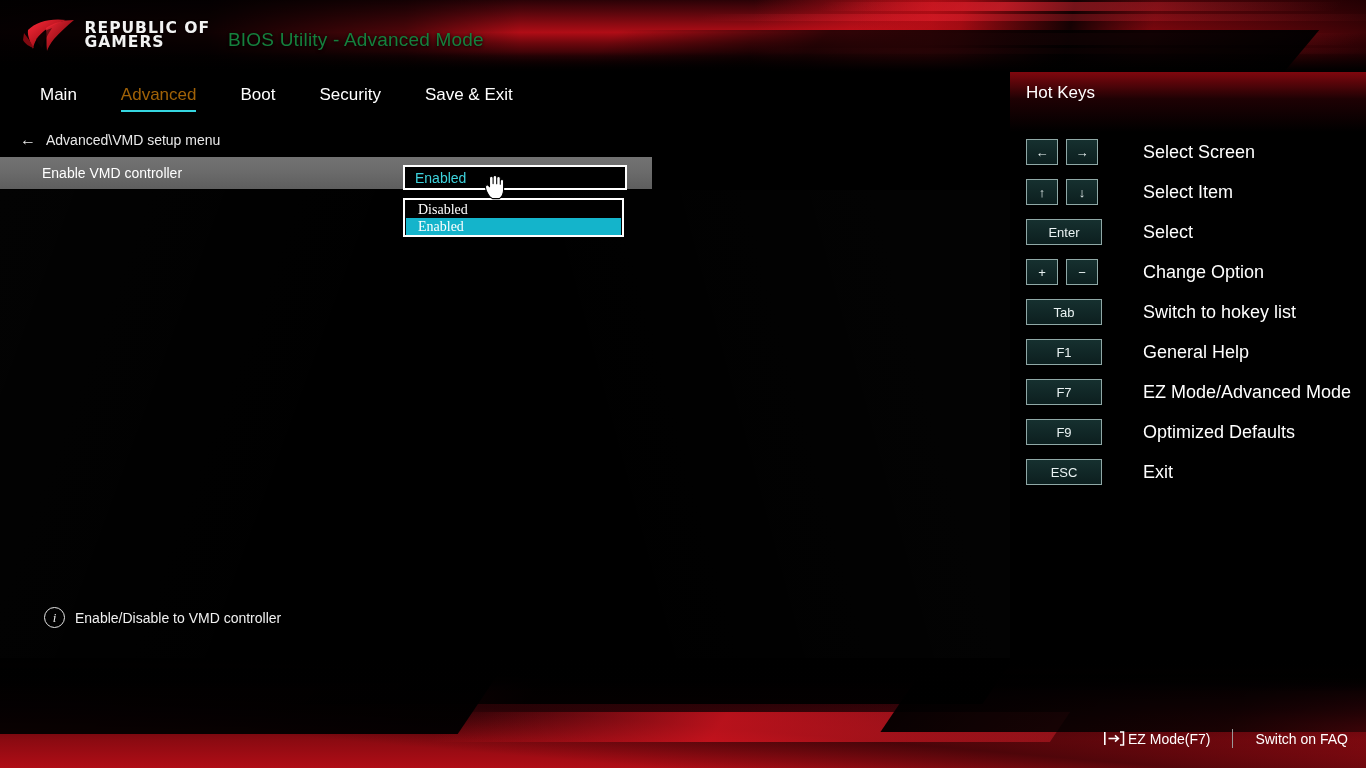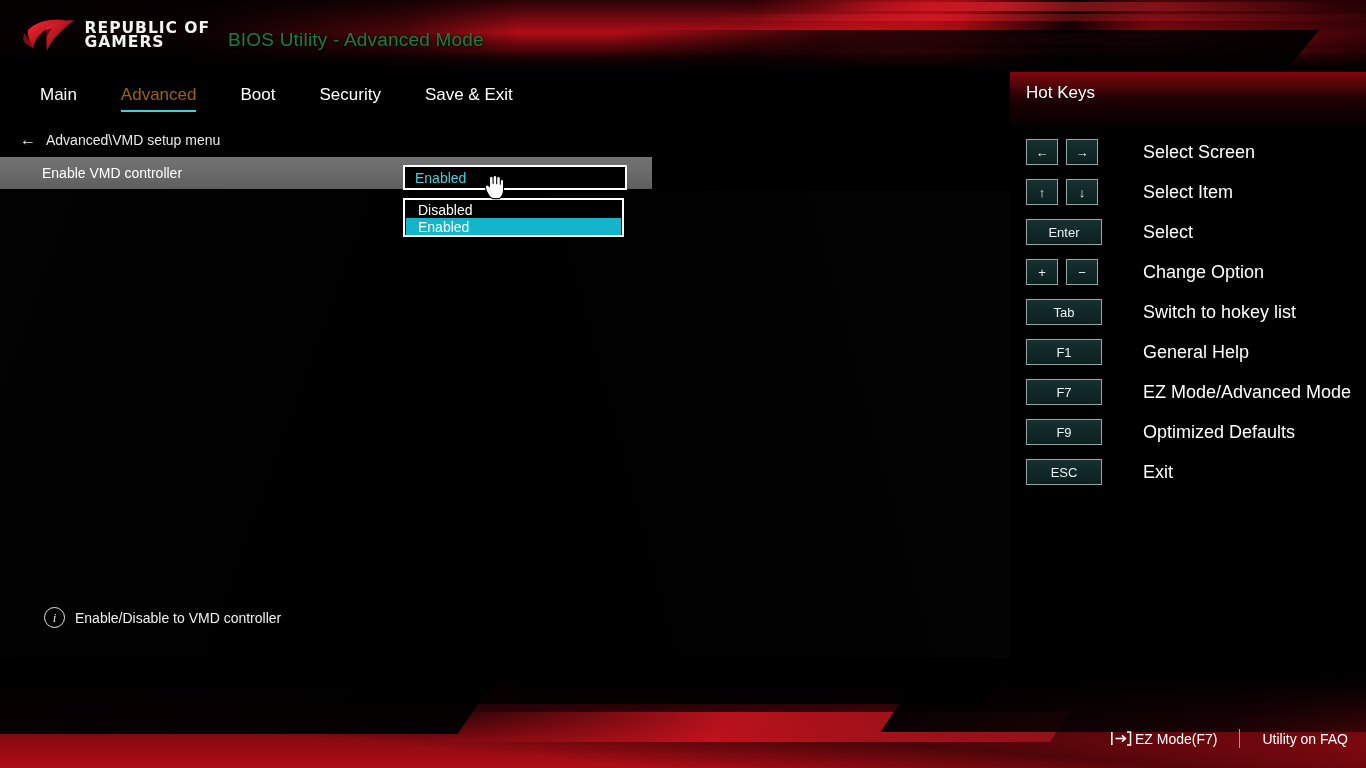--- a/index.html
+++ b/index.html
@@ -113,21 +113,21 @@
   .value-box {
     position:absolute; left:403px; top:165px; width:224px; height:25px;
     background:#000; border:2px solid #ffffff;
     display:flex; align-items:center;
   }
   .value-text { margin-left:10px; font-size:14px; color:#3ed3dd; }
 
   
   .dropdown {
     position:absolute; left:403px; top:198px; width:221px; height:39px;
-    background:#000; border:2px solid #ffffff; padding:1px;
+    background:#000; border:2px solid #ffffff; padding:1px;font-family:Liberation Serif, serif;
   }
   .dd-option {
     height:17px; display:flex; align-items:center; padding-left:12px;
     font-size:14px; color:#ffffff; cursor:pointer;
   }
   .dd-option.selected { background:#14b4cb; color:#ffffff; }
 
   
   .cursor { position:absolute; left:483px; top:173px; width:22px; height:28px; z-index:20; pointer-events:none; }
 
@@ -356,16 +356,16 @@
     <div class="ez-mode">
       <svg class="ez-icon" viewBox="0 0 22 15">
         <rect x="1" y="1" width="1.6" height="13" fill="#ffffff"></rect>
         <path d="M5.5 7.5 H15" stroke="#ffffff" stroke-width="1.6" fill="none"></path>
         <path d="M12 4.3 L15.4 7.5 L12 10.7" stroke="#ffffff" stroke-width="1.6" fill="none" stroke-linejoin="miter"></path>
         <path d="M17 1 H20.5 V14 H17" stroke="#ffffff" stroke-width="1.5" fill="none"></path>
       </svg>
       <span class="ez-label">EZ Mode(F7)</span>
     </div>
     <div class="fdiv"></div>
-    <span class="faq">Utility on FAQ</span>
+    <span class="faq">Switch on FAQ</span>
   </div>
 
 </div>
 
 </body></html>

